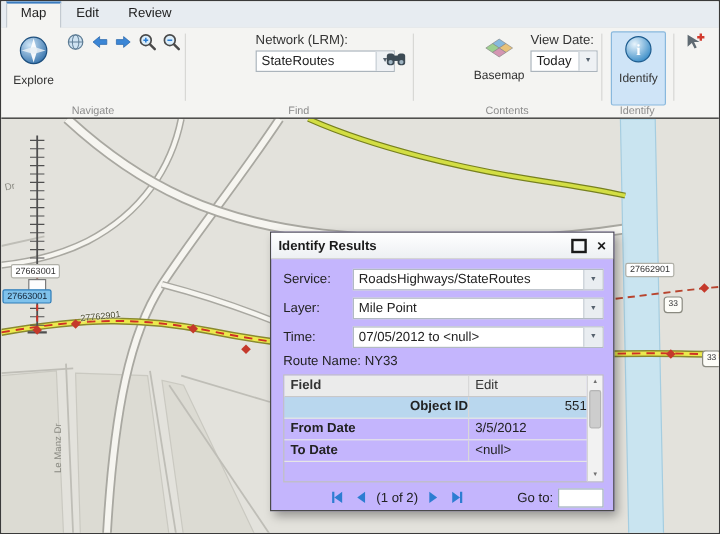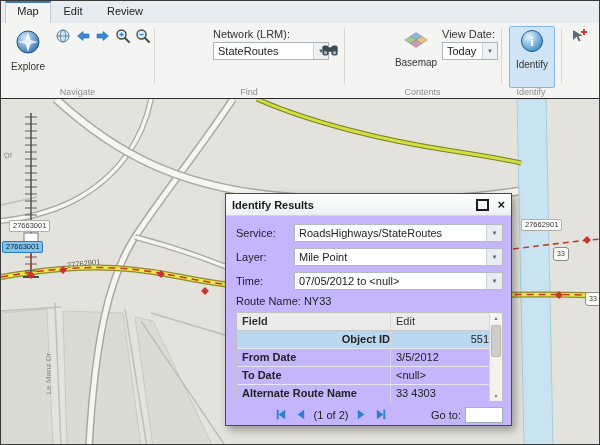--- a/index.html
+++ b/index.html
@@ -329,24 +329,20 @@
           <span class="tcell-v">551</span>
         </div>
         <div class="trow">
           <span class="tcell-f">From Date</span>
           <span class="tcell-v">3/5/2012</span>
         </div>
         <div class="trow">
           <span class="tcell-f">To Date</span>
           <span class="tcell-v">&lt;null&gt;</span>
         </div>
-        <div class="trow" style="border-bottom:none;">
-          <span class="tcell-f">Alternate Route Name</span>
-          <span class="tcell-v">33 4303</span>
-        </div>
       </div>
       <div class="scrollbar">
         <span class="scroll-arrow" style="top:2px;">▲</span>
         <div class="scroll-thumb"></div>
         <span class="scroll-arrow" style="bottom:2px;">▼</span>
       </div>
     </div>
 
     <div class="pager">
       <span class="pagebtn">

